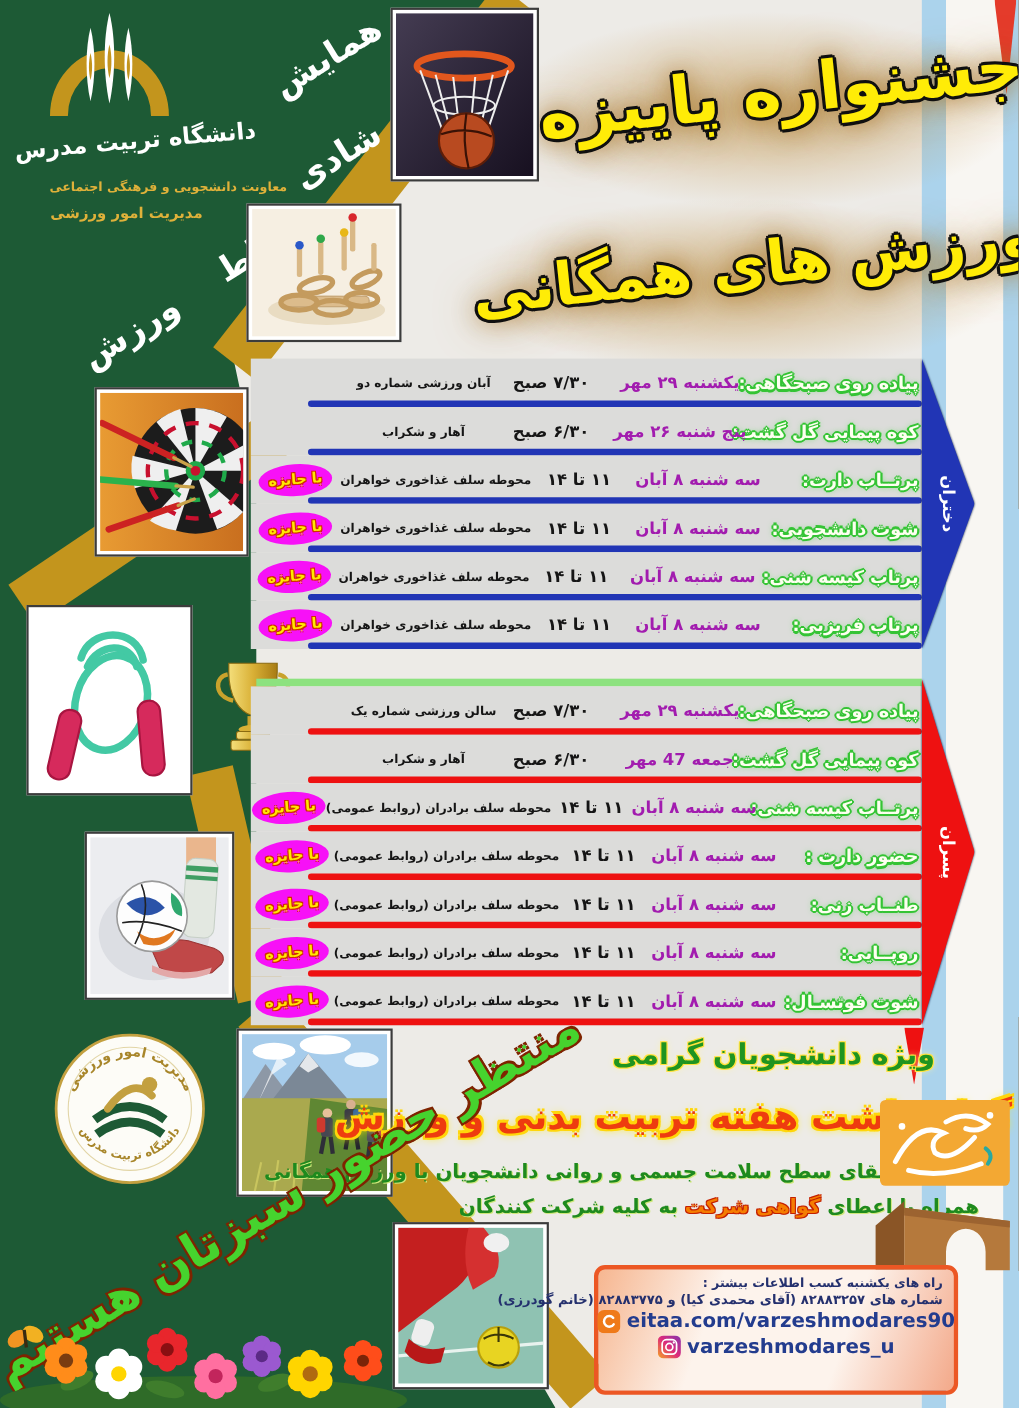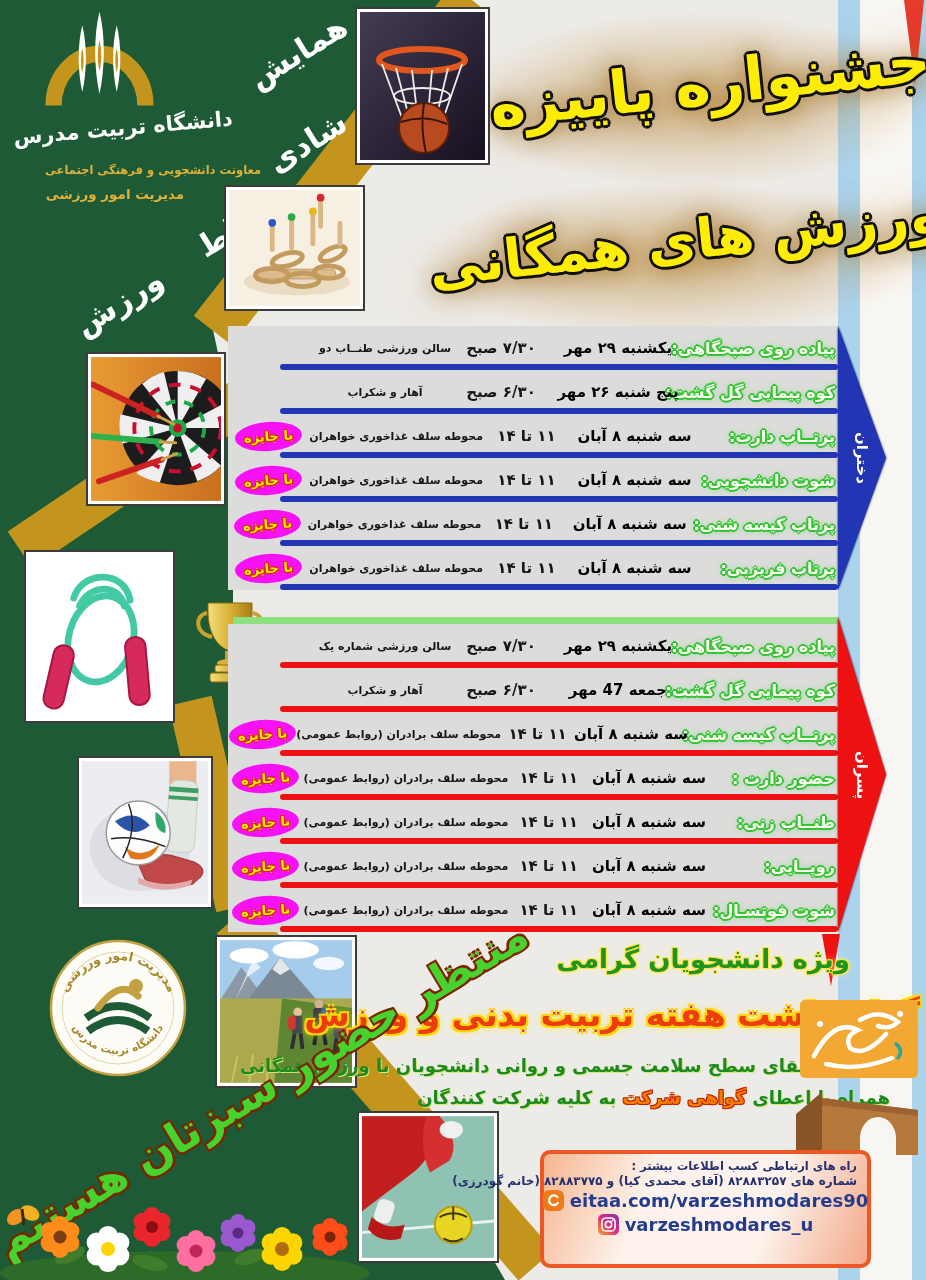--- a/index.html
+++ b/index.html
@@ -43,21 +43,21 @@
   .photo svg{display:block;width:100%;height:100%;}
 
   
   .sched{position:absolute;left:228px;width:610px;}
   .trow{position:relative;display:flex;direction:rtl;align-items:center;height:44px;background:#dcdcda;}
   .trow::after{content:"";position:absolute;left:52px;right:0;bottom:0;height:6px;border-radius:3px;background:var(--bar);}
   .c-event{width:150px;text-align:right;padding-right:3px;font-size:16px;font-weight:bold;box-sizing:border-box;}
   .evt{color:#fdfff0;white-space:nowrap;
     text-shadow:-1px -1px 0 #35c435,1px -1px 0 #35c435,-1px 1px 0 #35c435,1px 1px 0 #35c435,
     -2px 0 0 #35c435,2px 0 0 #35c435,0 -2px 0 #35c435,0 2px 0 #35c435,0 0 6px #58d858;}
-  .c-date{width:140px;text-align:center;font-size:15px;font-weight:bold;color:#000000;white-space:nowrap;}
+  .c-date{width:140px;text-align:center;font-size:15px;font-weight:bold;color:#a21caf;white-space:nowrap;}
   .c-time{width:94px;text-align:center;font-size:15px;font-weight:bold;color:#151515;white-space:nowrap;}
   .c-loc{flex:1;text-align:center;font-size:11px;font-weight:bold;color:#151515;white-space:nowrap;}
   .c-badge{width:88px;display:flex;align-items:center;justify-content:center;}
   .badge{background:#f711f7;color:#ffe800;font-size:13px;font-weight:bold;padding:7px 9px;border-radius:50%;
     white-space:nowrap;transform:rotate(-4deg);
     text-shadow:-1px -1px 0 #d03000,1px -1px 0 #d03000,-1px 1px 0 #d03000,1px 1px 0 #d03000;}
   .greenbar{left:233px;top:617px;width:605px;height:7px;background:#8de27f;}
   .arrow{position:absolute;left:838px;width:48px;filter:drop-shadow(0 0 1px #00143c);}
   .arrow-shape{width:100%;height:100%;clip-path:polygon(0 0,100% 50%,0 100%);}
   .arrow span{position:absolute;top:50%;left:50%;transform:translate(-50%,-50%) rotate(90deg);
@@ -79,21 +79,21 @@
     transform:rotate(-31deg);direction:rtl;
     text-shadow:-2px -2px 0 #7e2400,2px -2px 0 #7e2400,-2px 2px 0 #7e2400,2px 2px 0 #7e2400;}
 
   
   .callig{left:800px;top:1000px;width:118px;height:78px;background:#f3a833;border-radius:5px;}
   .contact{left:540px;top:1150px;width:331px;height:118px;border:4px solid #ec5724;border-radius:10px;
     background:linear-gradient(110deg,#f6b690,#fdf3ec 32%,#fdf3ec 68%,#f3a98a);
     box-sizing:border-box;padding:5px 10px;direction:rtl;}
   .c-head{font-size:11.5px;color:#24306e;font-weight:bold;text-align:right;}
   .c-phones{font-size:12px;color:#24306e;font-weight:bold;text-align:center;margin-top:1px;white-space:nowrap;}
-  .c-link{display:flex;direction:ltr;align-items:flex-start;justify-content:center;gap:6px;
+  .c-link{display:flex;direction:ltr;align-items:flex-end;justify-content:center;gap:6px;
     font-size:18px;font-weight:bold;color:#233c8e;line-height:1.2;margin-top:2px;cursor:pointer;}
   .c-link svg{width:21px;height:21px;flex:0 0 auto;}
 </style>
 </head>
 <body>
 
 <div class="poster">
 
   <div class="abs right-panel">
     <div class="bluestripe bs1"></div>
@@ -318,21 +318,21 @@
       <circle cx="94" cy="112" r="19" fill="#e8d422" stroke="#b7a00e" stroke-width="2"></circle>
       <path d="M80,104 q14,-8 28,0 M84,126 q10,6 20,0 M94,93 v14" stroke="#3c3808" stroke-width="2" fill="none"></path>
     </svg>
   </div>
 
   <div class="sched" style="top:326px;--bar:#2135b5;">
     <div class="trow">
       <div class="c-event"><span class="evt">پیاده روی صبحگاهی:</span></div>
       <div class="c-date">یکشنبه ۲۹ مهر</div>
       <div class="c-time">۷/۳۰ صبح</div>
-      <div class="c-loc">سالن ورزشی طنــاب دو</div>
+      <div class="c-loc">آبان ورزشی شماره دو</div>
       <div class="c-badge"></div>
     </div>
     <div class="trow">
       <div class="c-event"><span class="evt">کوه پیمایی گل گشت:</span></div>
       <div class="c-date">پنج شنبه ۲۶ مهر</div>
       <div class="c-time">۶/۳۰ صبح</div>
       <div class="c-loc">آهار و شکراب</div>
       <div class="c-badge"></div>
     </div>
     <div class="trow">
@@ -544,21 +544,21 @@
 
   <div class="abs" style="left:788px;top:1080px;width:136px;height:75px;">
     <svg viewBox="0 0 136 75" width="100%" height="100%">
       <path d="M8,75 L8,34 L34,12 L34,75 Z" fill="#8a5526"></path>
       <path d="M34,18 L130,30 L130,75 L108,75 L108,58 A18,21 0 0 0 72,58 L72,75 L34,75 Z" fill="#b5793c"></path>
       <path d="M34,18 L130,30 L130,36 L34,25 Z" fill="#9c6330"></path>
     </svg>
   </div>
 
   <div class="abs contact">
-    <div class="c-head">راه های ارتباطی کسب اطلاعات بیشتر :</div>
+    <div class="c-head">راه های یکشنبه کسب اطلاعات بیشتر :</div>
     <div class="c-phones">شماره های ۸۲۸۸۳۲۵۷ (آقای محمدی کیا) و ۸۲۸۸۳۷۷۵ (خانم گودرزی)</div>
     <div class="c-link">
       <svg viewBox="0 0 24 24">
         <rect width="24" height="24" rx="7" fill="#ef7a1a"></rect>
         <path d="M16.5,8 A5.5,5.5 0 1 0 17,14.8" stroke="#fff" stroke-width="2.6" fill="none" stroke-linecap="round"></path>
       </svg>
       <span>eitaa.com/varzeshmodares90</span>
     </div>
     <div class="c-link">
       <svg viewBox="0 0 24 24">

